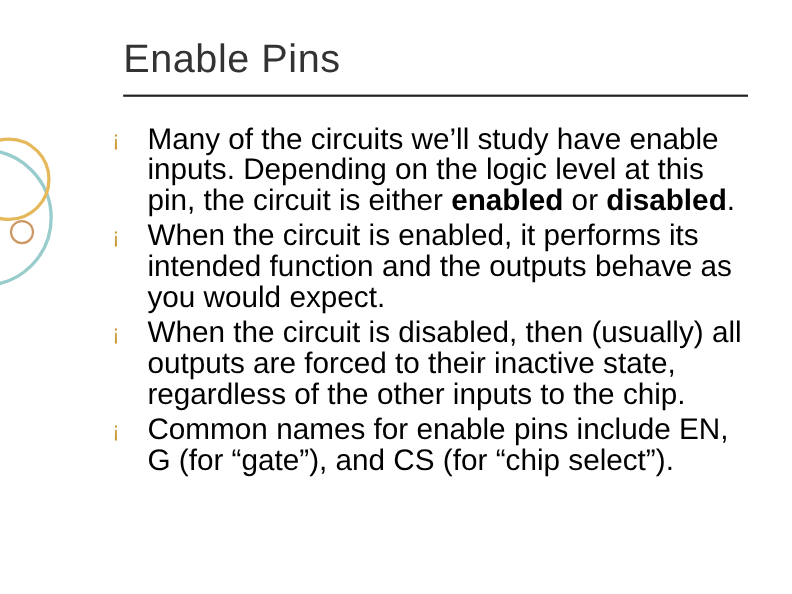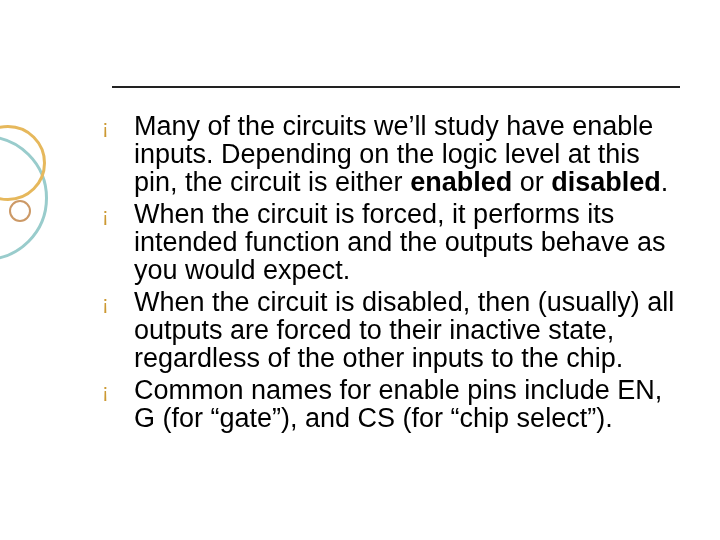--- a/index.html
+++ b/index.html
@@ -86,35 +86,36 @@
   .text b { font-weight: bold; }
 </style>
 </head>
 <body>
 
 <div class="deco-circle c1"></div>
 <div class="deco-circle c2"></div>
 <div class="deco-circle c3"></div>
 
 <div class="slide">
+  <div class="title">Enable Pins</div>
   <div class="rule"></div>
 
   <div class="body">
 
     <div class="item">
       <div class="bullet">¡</div>
       <div class="text">
         <span>Many of the circuits we’ll study have enable inputs.  Depending on the logic level at this pin, the circuit is either </span><b>enabled</b><span> or </span><b>disabled</b><span>.</span>
       </div>
     </div>
 
     <div class="item">
       <div class="bullet">¡</div>
       <div class="text">
-        <span>When the circuit is forced, it performs its intended function and the outputs behave as you would expect.</span>
+        <span>When the circuit is enabled, it performs its intended function and the outputs behave as you would expect.</span>
       </div>
     </div>
 
     <div class="item">
       <div class="bullet">¡</div>
       <div class="text">
         <span>When the circuit is disabled, then (usually) all outputs are forced to their inactive state, regardless of the other inputs to the chip.</span>
       </div>
     </div>
 

